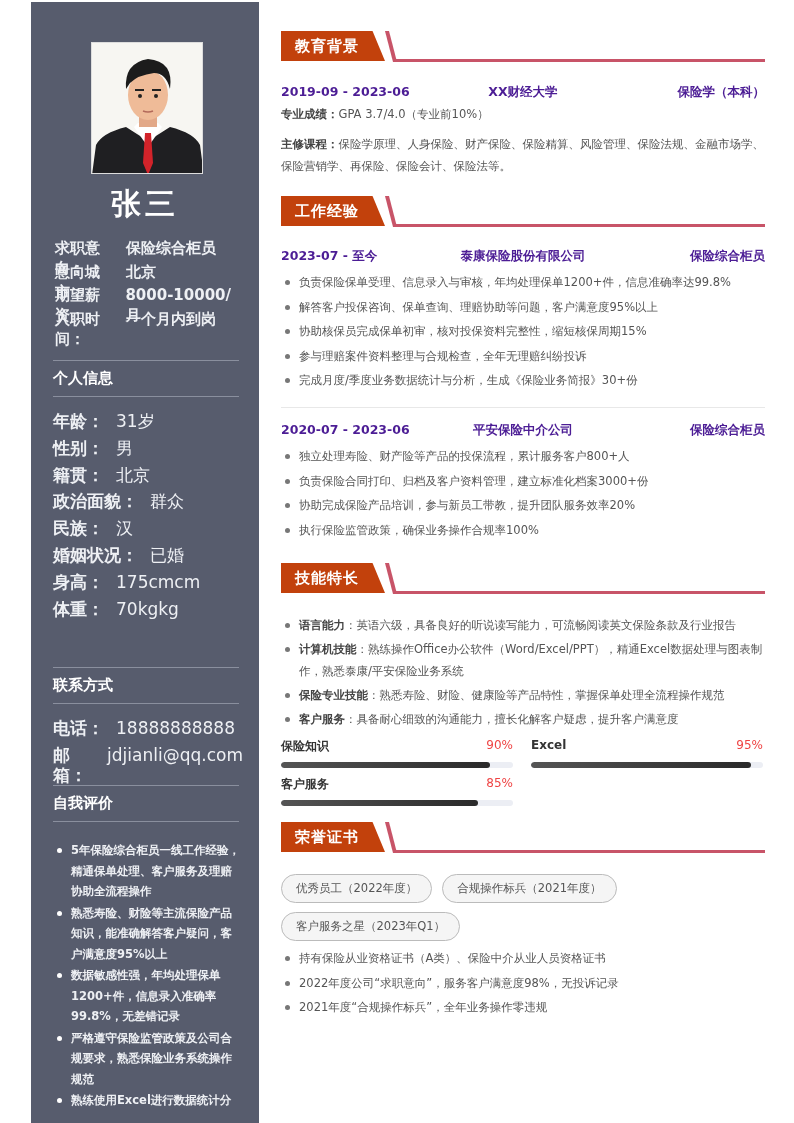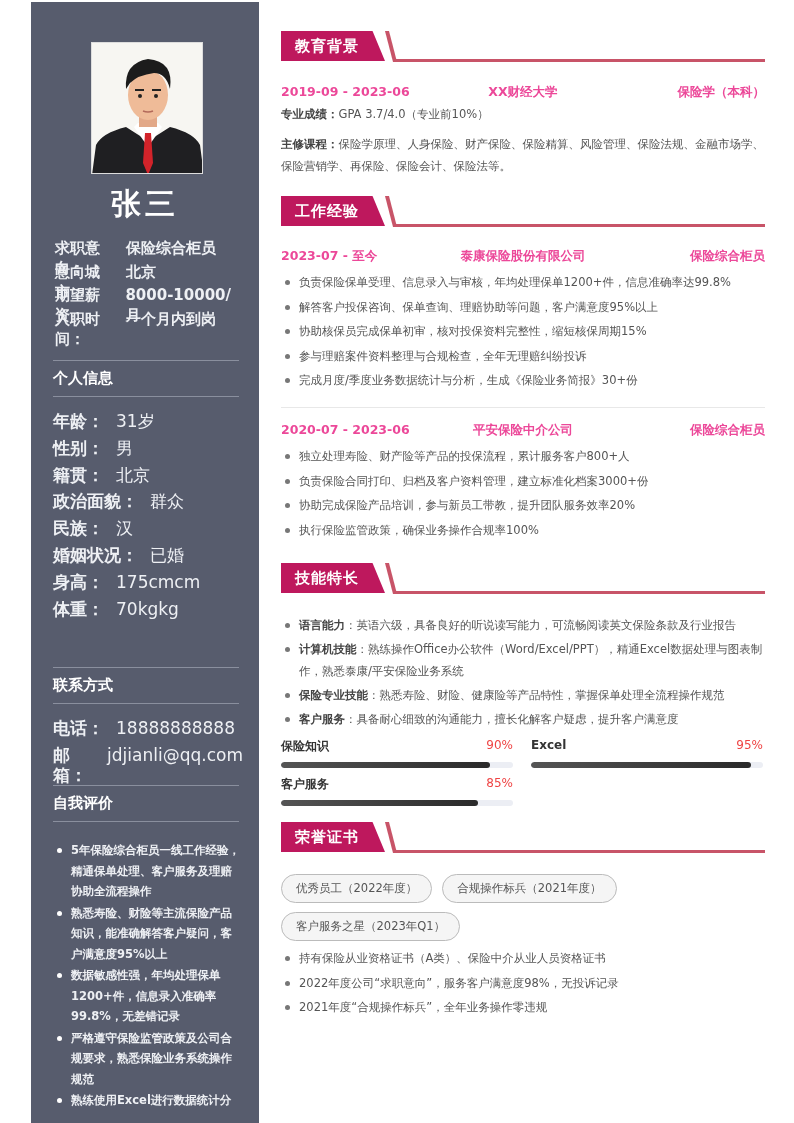--- a/index.html
+++ b/index.html
@@ -18,25 +18,25 @@
 
   .side-section-title { position: absolute; left: 22px; width: 186px; border-top: 1px solid #8a8f9e; border-bottom: 1px solid #8a8f9e; font-size: 15px; font-weight: bold; padding: 8px 0 8px 0; color: #fff; }
   .kv-list { position: absolute; left: 22px; width: 190px; }
   .kv-row { display: flex; font-size: 17px; height: 26.8px; line-height: 20px; color: #eef0f4; }
   .kv-row .k { font-weight: bold; margin-right: 12px; }
 
   .self-list { position: absolute; left: 22px; top: 838px; width: 190px; list-style: none; }
   .self-list li { position: relative; padding-left: 18px; font-size: 11.5px; line-height: 20.5px; font-weight: bold; color: #eef0f4; margin-bottom: 1px; }
   .self-list li::before { content: ""; position: absolute; left: 4px; top: 8px; width: 5px; height: 5px; border-radius: 50%; background: #fff; }
   .sec-head { position: absolute; left: 281px; width: 484px; height: 30px; }
-  .sec-head .tab { position: absolute; left: 0; top: 0; height: 30px; width: 104px; background: #be185d; color: #fff; font-size: 15px; font-weight: bold; line-height: 30px; padding-left: 14px; letter-spacing: 1px; clip-path: polygon(0 0, 88% 0, 100% 100%, 0 100%); }
+  .sec-head .tab { position: absolute; left: 0; top: 0; height: 30px; width: 104px; background: #c2410c; color: #fff; font-size: 15px; font-weight: bold; line-height: 30px; padding-left: 14px; letter-spacing: 1px; clip-path: polygon(0 0, 88% 0, 100% 100%, 0 100%); }
   .sec-head .slash { position: absolute; left: 104px; top: 0; width: 12px; height: 33px; }
   .sec-head .line { position: absolute; left: 114px; right: 0; top: 28px; height: 3px; background: #c85468; }
 
-  .row3 { position: absolute; left: 281px; width: 484px; display: flex; justify-content: space-between; font-size: 12.5px; font-weight: bold; color: #ec4899; }
+  .row3 { position: absolute; left: 281px; width: 484px; display: flex; justify-content: space-between; font-size: 12.5px; font-weight: bold; color: #4c1d95; }
   .row3 span { flex: 1; }
   .row3 span:nth-child(2) { text-align: center; }
   .row3 span:nth-child(3) { text-align: right; }
 
   .para { position: absolute; left: 281px; width: 484px; font-size: 11.5px; line-height: 22px; color: #555; }
   .para b { color: #444; }
 
   .blist { position: absolute; left: 281px; width: 484px; list-style: none; }
   .blist li { position: relative; padding-left: 18px; font-size: 11.5px; line-height: 24.5px; color: #555; }
   .blist li::before { content: ""; position: absolute; left: 4px; top: 10px; width: 5px; height: 5px; border-radius: 50%; background: #777; }

